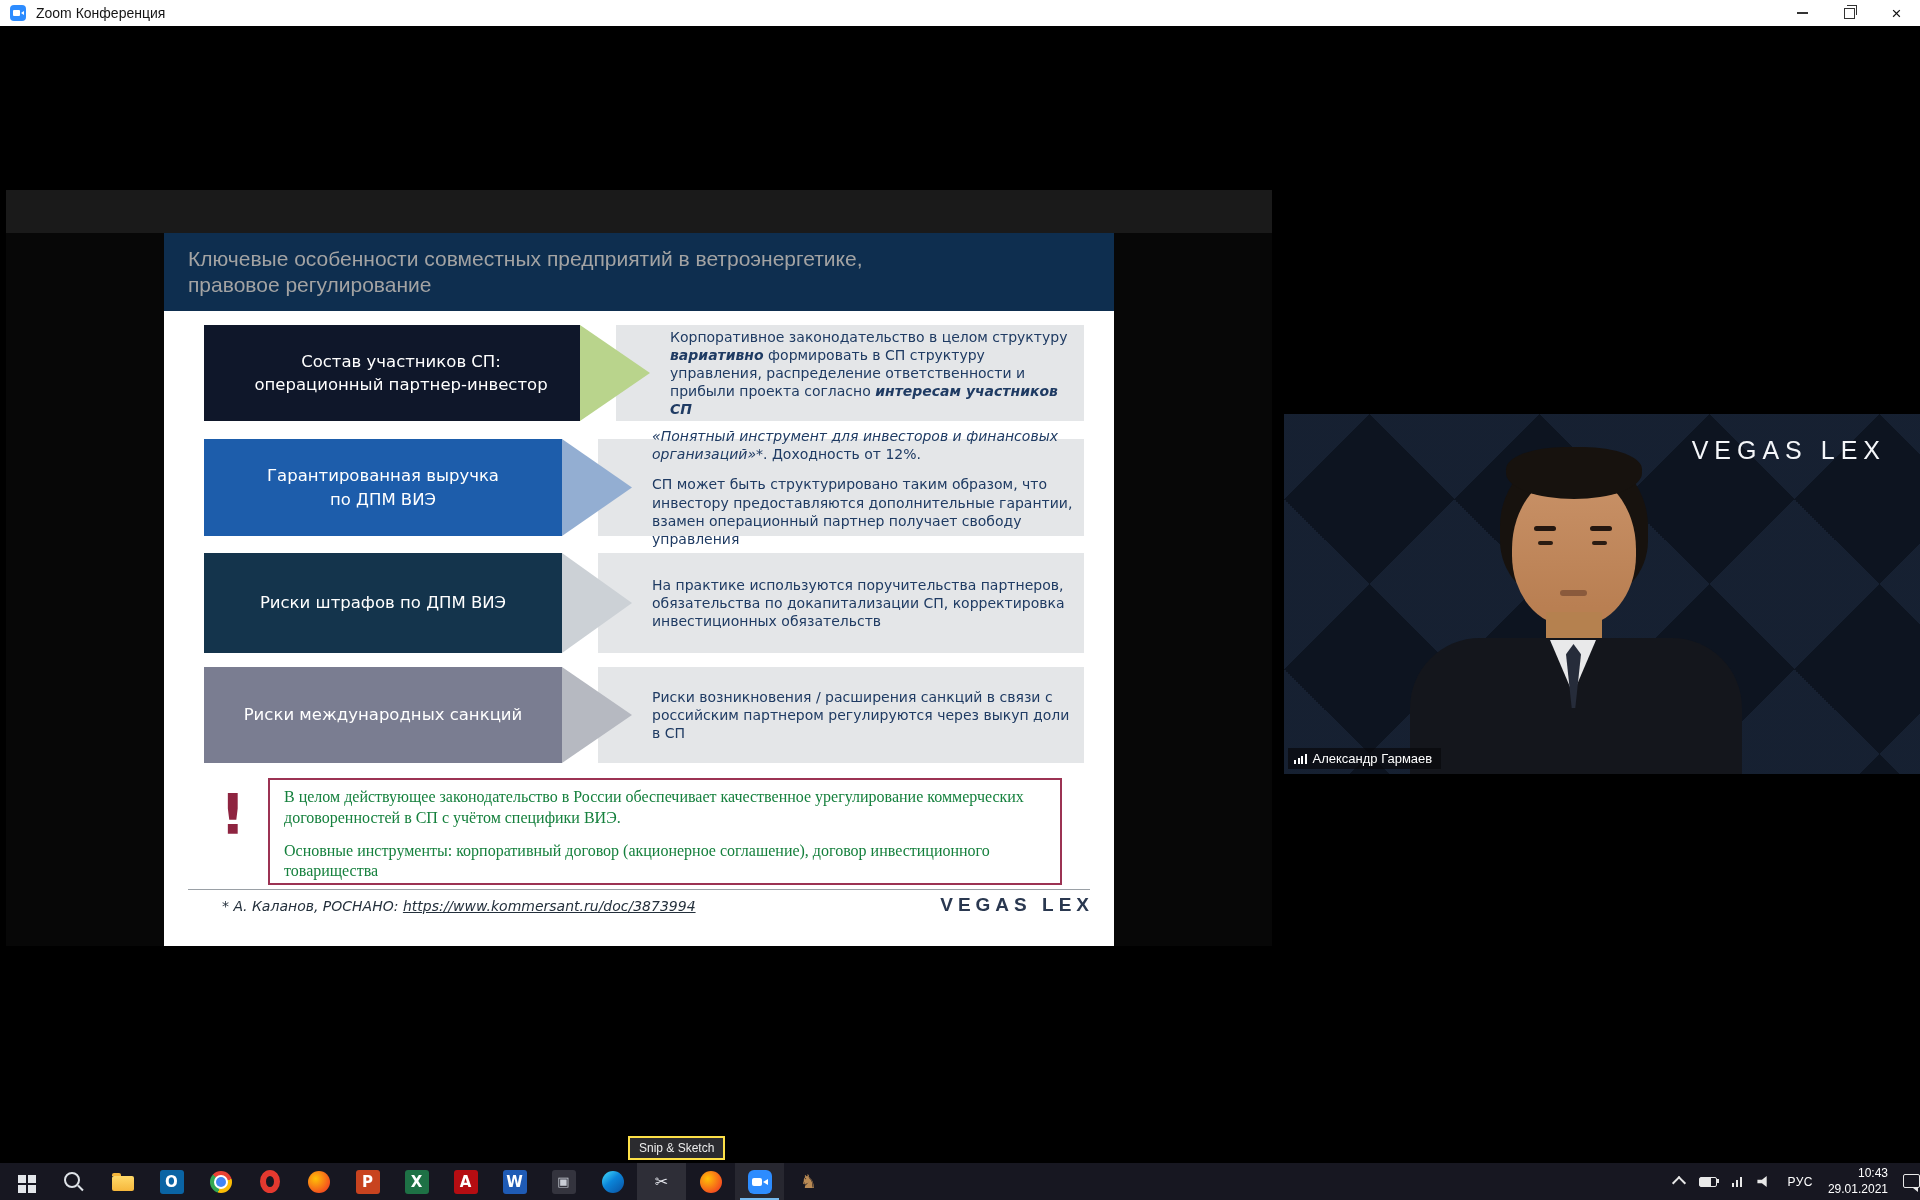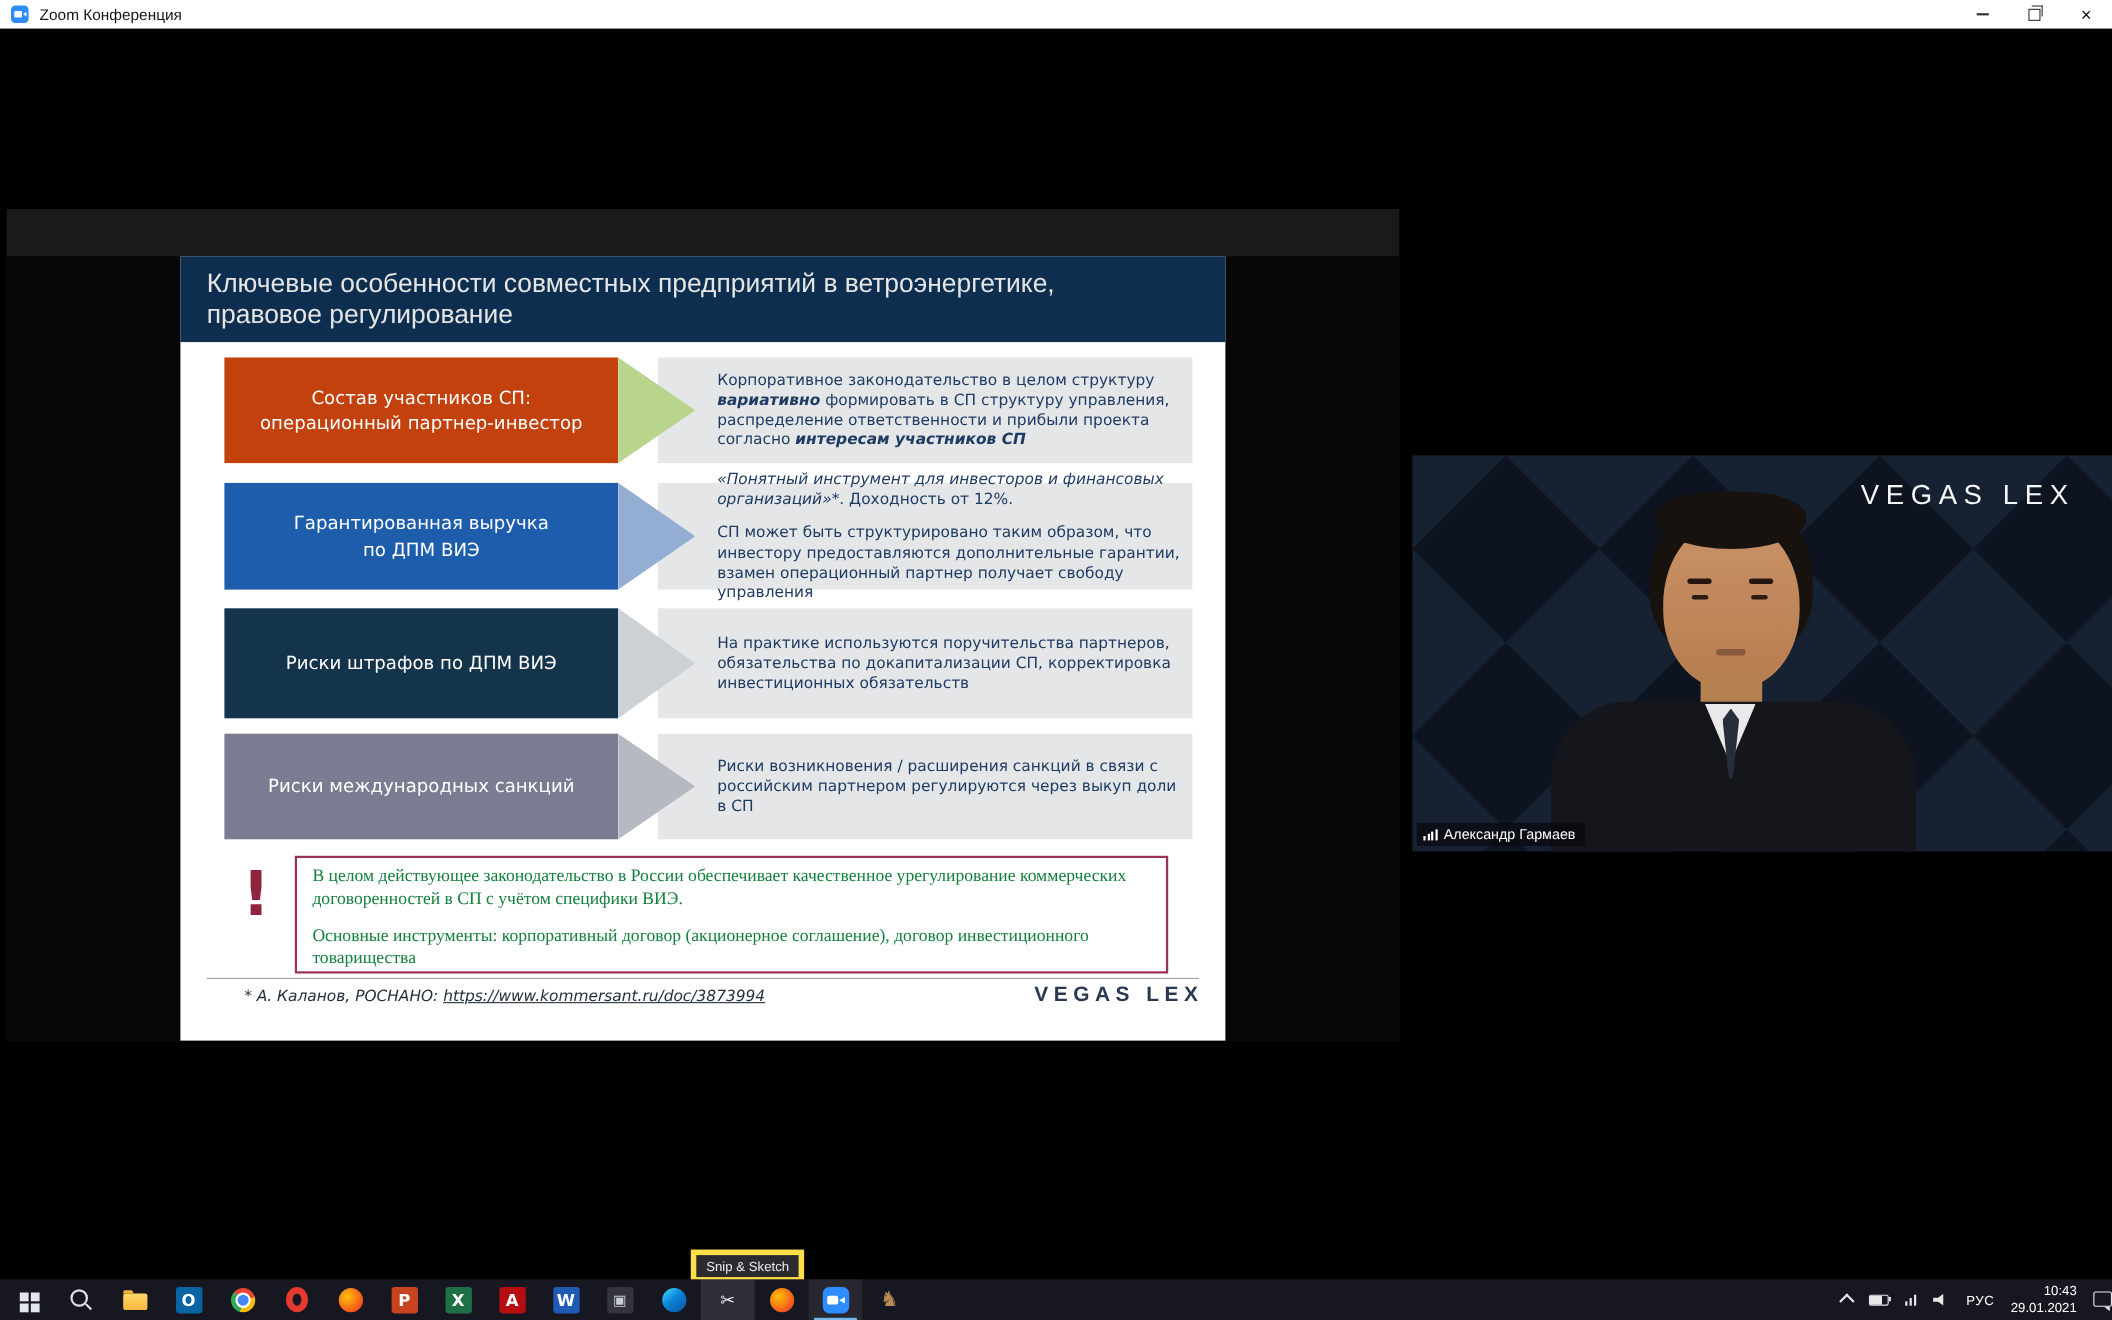--- a/index.html
+++ b/index.html
@@ -22,40 +22,40 @@
                          border:1px solid #333;border-left:none;border-bottom:none;}
   .glyph-close{font-size:17px;line-height:1;color:#111;}
 
   
   .share{position:absolute;left:6px;top:190px;width:1266px;height:756px;background:#1a1a1a;}
   .present{position:absolute;left:0;top:43px;width:1266px;height:713px;background:#070707;}
   .slide{position:absolute;left:158px;top:0;width:950px;height:713px;background:#ffffff;}
 
   .slide-header{position:absolute;left:0;top:0;width:950px;height:78px;background:#0e2e4f;
                 display:flex;align-items:center;box-sizing:border-box;padding-left:24px;}
-  .slide-header .t{color:#e5e5e5;font-size:24px;line-height:1.22;white-space:pre-line;}
+  .slide-header .t{color:#a3a3a3;font-size:21px;line-height:1.22;white-space:pre-line;}
 
   .row{position:absolute;left:40px;width:880px;display:flex;}
   .row1{top:92px;height:96px;}
   .row2{top:206px;height:97px;}
   .row3{top:320px;height:100px;}
   .row4{top:434px;height:96px;}
   .row-box{width:358px;flex:0 0 auto;color:#fff;display:flex;align-items:center;justify-content:center;
            text-align:center;font-size:16.5px;line-height:1.4;white-space:pre-line;
            font-family:"DejaVu Sans",sans-serif;}
   .row-arrow{width:70px;flex:0 0 auto;margin-right:-34px;z-index:2;
              clip-path:polygon(0 0,100% 50%,0 100%);}
   .row-panel{flex:1;background:#e4e6e8;color:#1f3b63;font-size:14px;line-height:1.3;
              display:flex;flex-direction:column;justify-content:center;
              padding:8px 6px 8px 54px;box-sizing:border-box;font-family:"DejaVu Sans",sans-serif;}
   .row-panel p{margin:0;}
   .row-panel p+p{margin-top:12px;}
   .bi{font-weight:bold;font-style:italic;margin-top:36px;}
   .it{font-style:italic;}
-  .c-green{background:#c2410c;} .a-green{background:#b9d48c;}
+  .c-green{background:#0f172a;padding-left:18px;} .a-green{background:#b9d48c;}
   .c-blue{background:#1d5dab;}  .a-blue{background:#93aed2;}
   .c-navy{background:#14344c;}  .a-navy{background:#ccd1d6;}
   .c-gray{background:#7a7d91;}  .a-gray{background:#b6b9c1;}
 
   .warn{position:absolute;left:104px;top:545px;width:794px;height:107px;border:2px solid #9c3353;
         box-sizing:border-box;padding:7px 14px;color:#15803d;font-size:16px;line-height:1.3;
         font-family:Liberation Serif, serif;}
   .warn p{margin:0;}
   .warn p+p{margin-top:12px;}
   .warn-mark{position:absolute;left:56px;top:553px;font-size:56px;font-weight:bold;color:#8e2440;
@@ -94,21 +94,21 @@
   .tie{position:absolute;left:282px;top:230px;width:15px;height:64px;background:#262c3a;
        clip-path:polygon(50% 0,100% 16%,62% 100%,38% 100%,0 16%);}
   .name-tag{position:absolute;left:4px;bottom:5px;background:rgba(8,8,10,.68);color:#fff;font-size:13px;
             padding:3px 9px 3px 6px;display:flex;align-items:center;gap:6px;}
   .bars{display:flex;align-items:flex-end;gap:1.5px;}
   .bars i{display:block;width:2px;background:#fff;}
   .bars i:nth-child(1){height:4px;} .bars i:nth-child(2){height:6px;}
   .bars i:nth-child(3){height:8px;} .bars i:nth-child(4){height:10px;}
 
   
-  .tooltip{position:absolute;left:628px;top:1136px;background:#2b2b2f;border:5px solid #fde047;
+  .tooltip{position:absolute;left:628px;top:1136px;background:#2b2b2f;border:2px solid #fde047;
            color:#ececec;font-size:12px;padding:3px 9px;white-space:nowrap;z-index:25;}
 
   
   .taskbar{position:absolute;left:0;bottom:0;width:1920px;height:37px;background:#171721;
            display:flex;align-items:stretch;z-index:30;}
   .tb-item{width:49px;display:flex;align-items:center;justify-content:center;position:relative;flex:0 0 auto;}
   .tb-item.hovered{background:rgba(255,255,255,.10);}
   .tb-item.active{background:rgba(255,255,255,.07);}
   .tb-item.active::after{content:"";position:absolute;left:5px;right:5px;bottom:0;height:2px;background:#76b9ed;}
 

